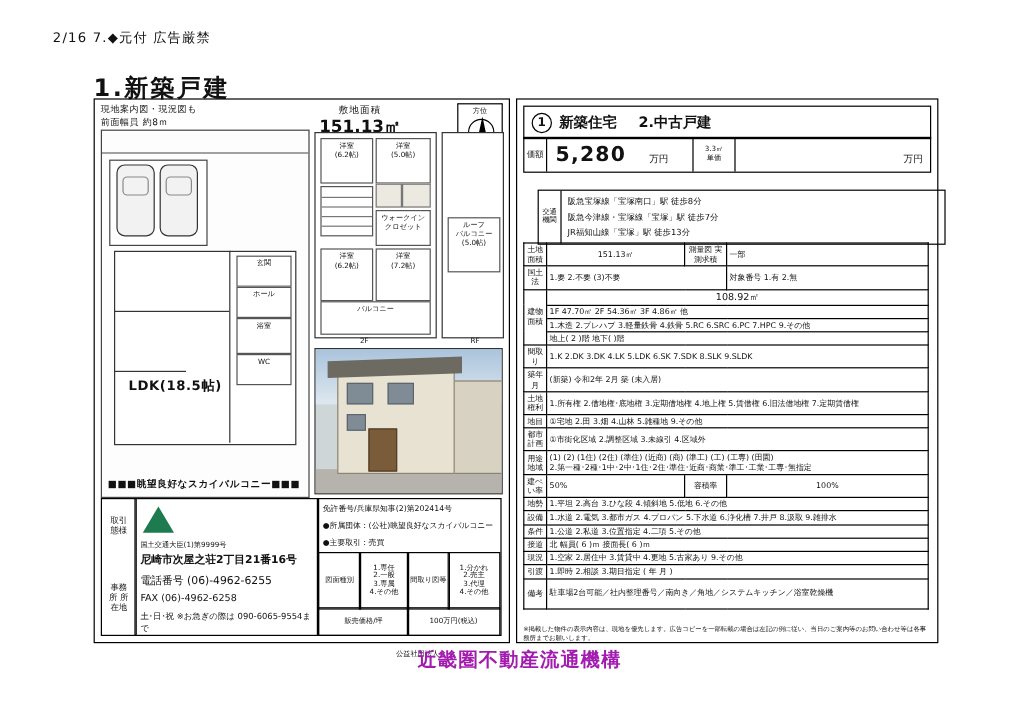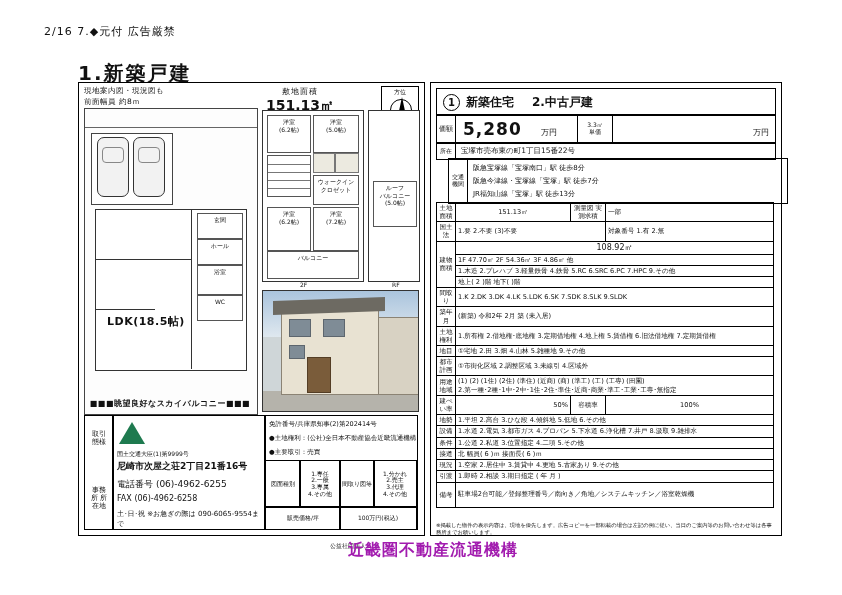--- a/index.html
+++ b/index.html
@@ -176,21 +176,21 @@
           <div class="tri"></div>
         </div>
       <div class="logosub">国土交通大臣(1)第9999号</div>
       <div class="compaddr">尼崎市次屋之荘2丁目21番16号</div>
       <div class="comptel">電話番号 <span>(06)-4962-6255</span></div>
       <div class="compfax">FAX <span>(06)-4962-6258</span></div>
       <div class="compday">土･日･祝 ※お急ぎの際は 090-6065-9554まで</div>
     </div>
     <div class="comp-mid">
       <div class="ln" style="top:4px;">免許番号/兵庫県知事(2)第202414号</div>
-      <div class="ln" style="top:18px;">●土地権利：(公社)全日本不動産協会近畿流通機構</div>
+      <div class="ln" style="top:18px;">●所属団体：(公社)眺望良好なスカイバルコニー</div>
       <div class="ln" style="top:32px;">●主要取引：売買</div>
       <div class="grid-cell" style="left:0px;top:44px;width:34px;height:46px;">図面種別</div>
       <div class="grid-cell" style="left:34px;top:44px;width:40px;height:46px;flex-direction:column;">
         <span>1.専任</span>
         <span>2.一般</span>
         <span>3.専属</span>
         <span>4.その他</span>
       </div>
       <div class="grid-cell" style="left:74px;top:44px;width:34px;height:46px;">間取り図等</div>
       <div class="grid-cell" style="left:108px;top:44px;width:42px;height:46px;flex-direction:column;">
@@ -214,24 +214,20 @@
   </div>
 
   <div style="position:absolute;left:436px;top:114px;width:338px;height:28px;border:1px solid #000;">
     <div style="position:absolute;left:0;top:0;width:18px;height:100%;border-right:1px solid #000;font-size:7px;display:flex;align-items:center;justify-content:center;">価額</div>
     <div style="position:absolute;left:26px;top:4px;" class="price">5,280</div>
     <div style="position:absolute;left:104px;top:12px;font-size:8px;">万円</div>
     <div style="position:absolute;left:140px;top:0;width:34px;height:100%;border-left:1px solid #000;border-right:1px solid #000;font-size:6px;display:flex;align-items:center;justify-content:center;text-align:center;line-height:1.1;">3.3㎡<br>単価</div>
     <div style="position:absolute;right:6px;top:12px;font-size:8px;">万円</div>
   </div>
 
-  <div style="position:absolute;left:436px;top:142px;width:338px;height:16px;border:1px solid #000;">
-    <div style="position:absolute;left:0;top:0;width:18px;height:100%;border-right:1px solid #000;font-size:6px;display:flex;align-items:center;justify-content:center;">所在</div>
-    <div style="position:absolute;left:24px;top:3px;font-size:7.5px;">宝塚市売布東の町1丁目15番22号</div>
-  </div>
 
   <div style="position:absolute;left:436px;top:158px;width:338px;height:44px;border:1px solid #000;margin-left:12px;">
     <div style="position:absolute;left:0;top:0;width:18px;height:100%;border-right:1px solid #000;font-size:6px;display:flex;align-items:center;justify-content:center;text-align:center;line-height:1.1;">交通<br>機関</div>
     <div style="position:absolute;left:24px;top:4px;font-size:7px;">阪急宝塚線「宝塚南口」駅 徒歩8分</div>
     <div style="position:absolute;left:24px;top:17px;font-size:7px;">阪急今津線・宝塚線「宝塚」駅 徒歩7分</div>
     <div style="position:absolute;left:24px;top:30px;font-size:7px;">JR福知山線「宝塚」駅 徒歩13分</div>
   </div>
 
   <table class="spec" style="position:absolute;left:436px;top:202px;width:338px;">
     <tbody>
@@ -280,21 +276,21 @@
       <td class="lbl-cell">都市計画</td>
       <td colspan="3">①市街化区域  2.調整区域  3.未線引  4.区域外</td>
     </tr>
     <tr>
       <td class="lbl-cell">用途地域</td>
       <td colspan="3" style="white-space:pre-line;margin-top:16px;">(1)  (2)  (1住)  (2住)  (準住)  (近商)  (商)  (準工)  (工)  (工専)  (田園)
 2.第一種･2種･1中･2中･1住･2住･準住･近商･商業･準工･工業･工専･無指定</td>
     </tr>
     <tr>
       <td class="lbl-cell">建ぺい率</td>
-      <td style="text-align:right;">50%</td>
+      <td style="text-align:left;">50%</td>
       <td class="lbl-cell" style="width:30px;">容積率</td>
       <td style="text-align:center;">100%</td>
     </tr>
     <tr>
       <td class="lbl-cell">地勢</td>
       <td colspan="3">1.平坦  2.高台  3.ひな段  4.傾斜地  5.低地  6.その他</td>
     </tr>
     <tr>
       <td class="lbl-cell">設備</td>
       <td colspan="3">1.水道  2.電気  3.都市ガス  4.プロパン  5.下水道  6.浄化槽  7.井戸  8.汲取  9.雑排水</td>
@@ -310,21 +306,21 @@
     <tr>
       <td class="lbl-cell">現況</td>
       <td colspan="3">1.空家  2.居住中  3.賃貸中  4.更地  5.古家あり  9.その他</td>
     </tr>
     <tr>
       <td class="lbl-cell">引渡</td>
       <td colspan="3">1.即時  2.相談  3.期日指定  ( 年  月 )</td>
     </tr>
     <tr>
       <td class="lbl-cell">備考</td>
-      <td colspan="3" style="height:22px;">駐車場2台可能／登録整理番号／南向き／角地／システムキッチン／浴室乾燥機</td>
+      <td colspan="3" style="height:22px;">駐車場2台可能／社内整理番号／南向き／角地／システムキッチン／浴室乾燥機</td>
     </tr>
   </tbody>
     </table>
 
   <div class="foot">※掲載した物件の表示内容は、現地を優先します。広告コピーを一部転載の場合は左記の例に従い、当日のご案内等のお問い合わせ等は各事務所までお願いします。</div>
 
   <div class="orgmark">公益社団法人</div>
   <div class="orgname">近畿圏不動産流通機構</div>
 
 </div>

